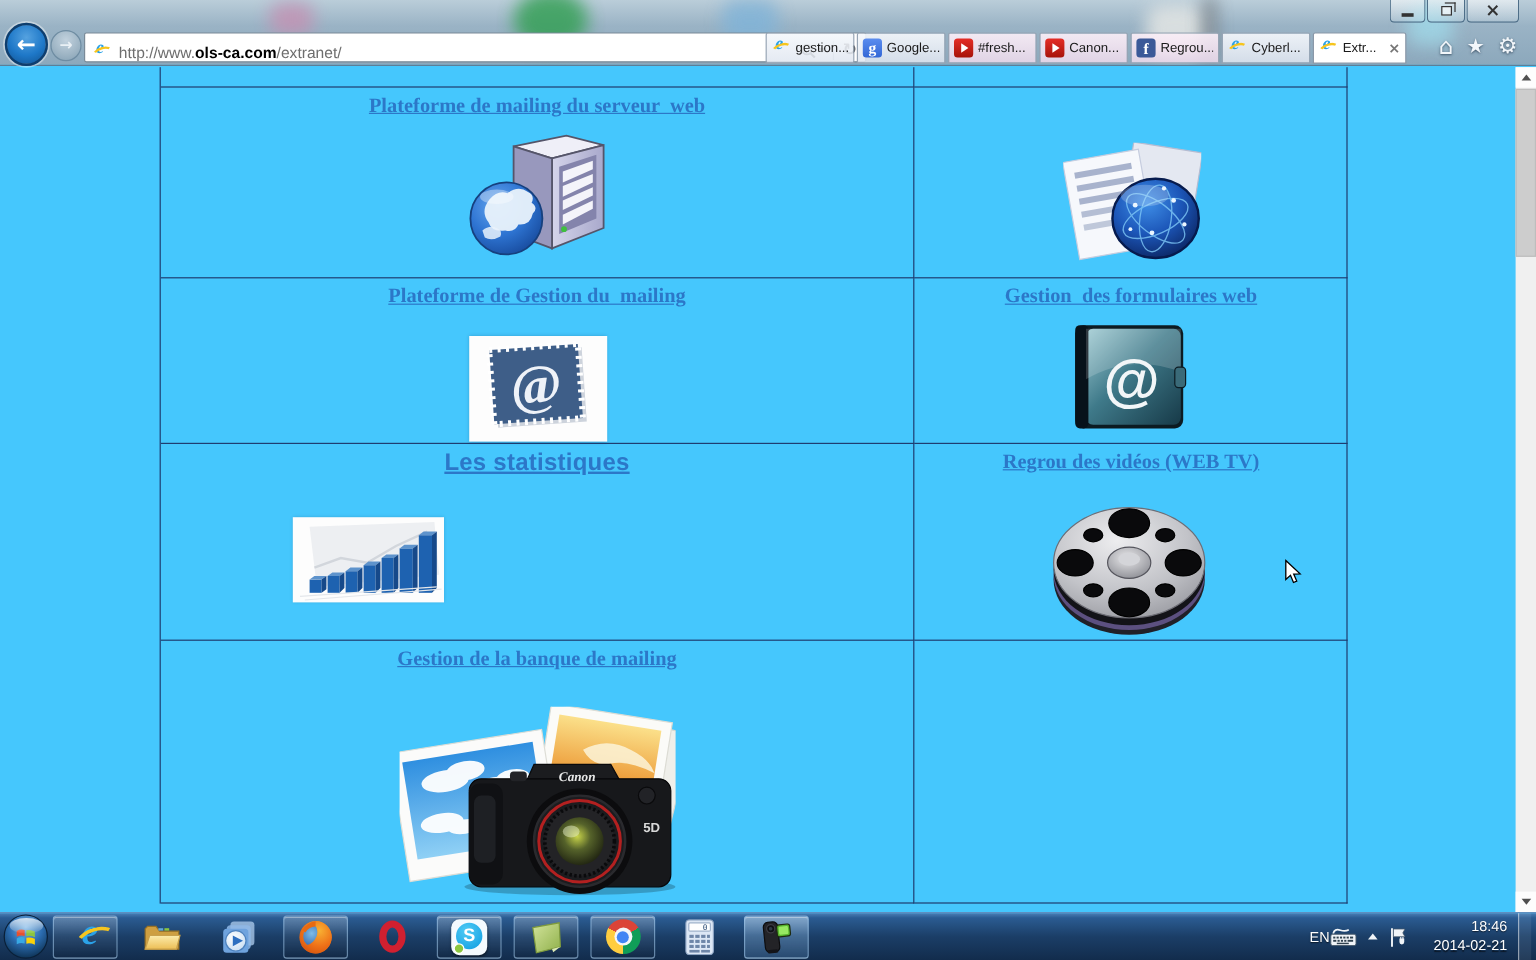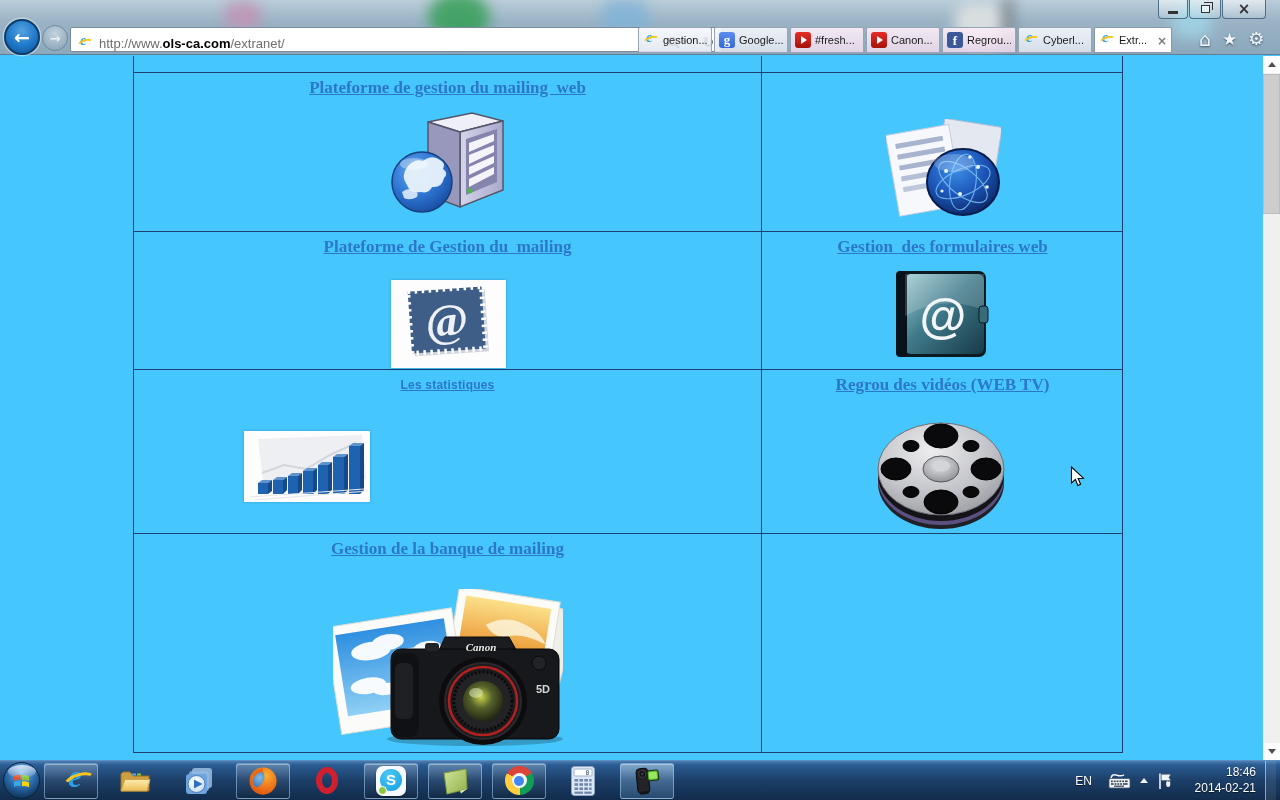--- a/index.html
+++ b/index.html
@@ -69,21 +69,21 @@
   .fav-fb::before{content:"f";font:bold 13px "Liberation Serif",serif;color:#fff;margin-top:2px}
 
   
   .content{position:absolute;left:0;top:56px;width:1280px;height:704px;background:#45C7FD}
   .ptable{position:absolute;left:133px;top:0;width:990px;border-left:1px solid #1F3D70;border-right:1px solid #1F3D70;
     display:grid;grid-template-columns:628px 361px;grid-template-rows:17px 159px 138px 164px 219px}
   .cell{border-bottom:1px solid #1F3D70;position:relative;text-align:center;padding-top:5px}
   .cell.c1{border-right:1px solid #1F3D70}
   .cell-link{display:inline-block;font-family:"Liberation Serif",serif;font-weight:bold;font-size:17px;
     color:#2C77C8;text-decoration:underline;white-space:pre;cursor:pointer}
-  .cell-link.sans{font-family:"Liberation Sans",sans-serif;font-size:12px;letter-spacing:.2px}
+  .cell-link.sans{font-family:"Liberation Sans",sans-serif;font-size:20px;letter-spacing:.2px}
   .ic{position:absolute}
   .whitebox{background:#FDFDFD;box-shadow:0 0 3px rgba(0,40,80,.25)}
 
   
   .vsb{position:absolute;right:0;top:0;width:17px;height:704px;background:#F0F0F0}
   .vsb-btn{position:absolute;left:0;width:17px;height:17px;background:#FDFDFD;display:flex;align-items:center;justify-content:center}
   .vsb-up{top:0}.vsb-down{bottom:0}
   .tri-up{width:0;height:0;border-left:4px solid transparent;border-right:4px solid transparent;border-bottom:5px solid #505050}
   .tri-down{width:0;height:0;border-left:4px solid transparent;border-right:4px solid transparent;border-top:5px solid #505050}
   .vsb-thumb{position:absolute;left:0;top:18px;width:17px;height:140px;background:#CDCDCD;border:1px solid #BDBDBD}
@@ -113,21 +113,21 @@
   .ico-chrome::before{content:"";position:absolute;left:7px;top:7px;width:15px;height:15px;border-radius:50%;background:#F4F6F8}
   .ico-chrome::after{content:"";position:absolute;left:9.5px;top:9.5px;width:10px;height:10px;border-radius:50%;background:#4285F4}
   .ico-skype{position:relative;width:30px;height:30px;border-radius:7px;background:#F4FAFE;box-shadow:0 1px 2px rgba(0,0,0,.4)}
   .sk-circle{position:absolute;left:4px;top:3px;width:22px;height:22px;border-radius:50%;
     background:radial-gradient(circle at 40% 30%,#4FCBF5,#0D9BE0);display:flex;align-items:center;justify-content:center}
   .sk-circle::before{content:"S";font:bold 15px "Liberation Sans",sans-serif;color:#fff}
   .sk-green{position:absolute;left:2px;top:20px;width:9px;height:9px;border-radius:50%;background:#8CC63F;border:1.5px solid #fff}
 
   
   .tray{margin-left:auto;display:flex;align-items:center;gap:9px;padding-right:4px;height:40px}
-  .tray-lang{font-size:12px;color:#fff;text-shadow:0 1px 1px rgba(0,0,0,.6);display:flex;align-items:center;gap:16px}
+  .tray-lang{font-size:12px;color:#fff;text-shadow:0 1px 1px rgba(0,0,0,.6);display:flex;align-items:center;gap:0}
   .tri-hidden{width:0;height:0;border-left:4.5px solid transparent;border-right:4.5px solid transparent;border-bottom:5.5px solid #F0F4F8}
   .clock{text-align:right;color:#fff;font-size:12px;line-height:1.3;text-shadow:0 1px 1px rgba(0,0,0,.6);min-width:74px}
   .show-desktop{width:11px;height:40px;border-left:1px solid rgba(255,255,255,.5);background:rgba(255,255,255,.08)}
 </style>
 </head>
 <body>
 
 <div class="screen">
 
   <div class="frame">
@@ -213,21 +213,21 @@
       <span class="tbi gear"></span>
     </div>
   </div>
 
   <div class="content">
     <div class="ptable">
       <div class="cell c1"></div>
       <div class="cell"></div>
 
       <div class="cell c1">
-        <span class="cell-link">Plateforme de gestion du mailing  web</span>
+        <span class="cell-link">Plateforme de mailing du serveur  web</span>
         <div class="ic" style="left:256px;top:35px;width:115px;height:108px">
           <svg width="115" height="108" viewBox="0 0 115 108">
             <defs>
               <linearGradient id="srvF" x1="0" y1="0" x2="1" y2="0">
                   <stop offset="0" stop-color="#D4D4EA"></stop>
                   <stop offset="1" stop-color="#A9A9CC"></stop>
                 </linearGradient>
               <radialGradient id="srvG" cx="38%" cy="32%" r="75%">
                   <stop offset="0" stop-color="#66A8F0"></stop>
                   <stop offset=".55" stop-color="#2E74D2"></stop>

